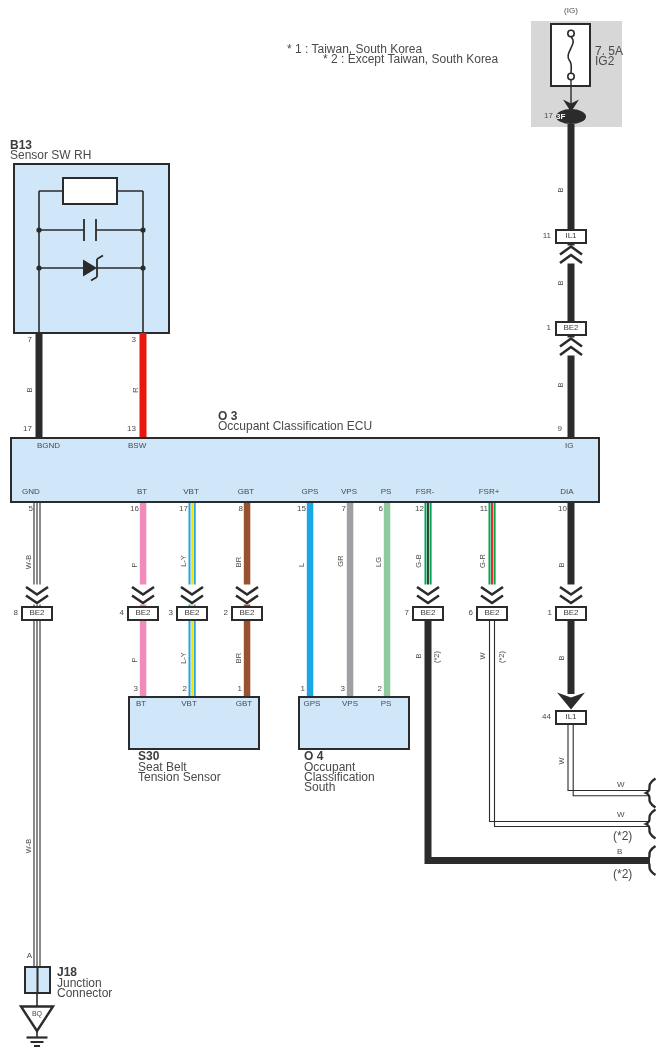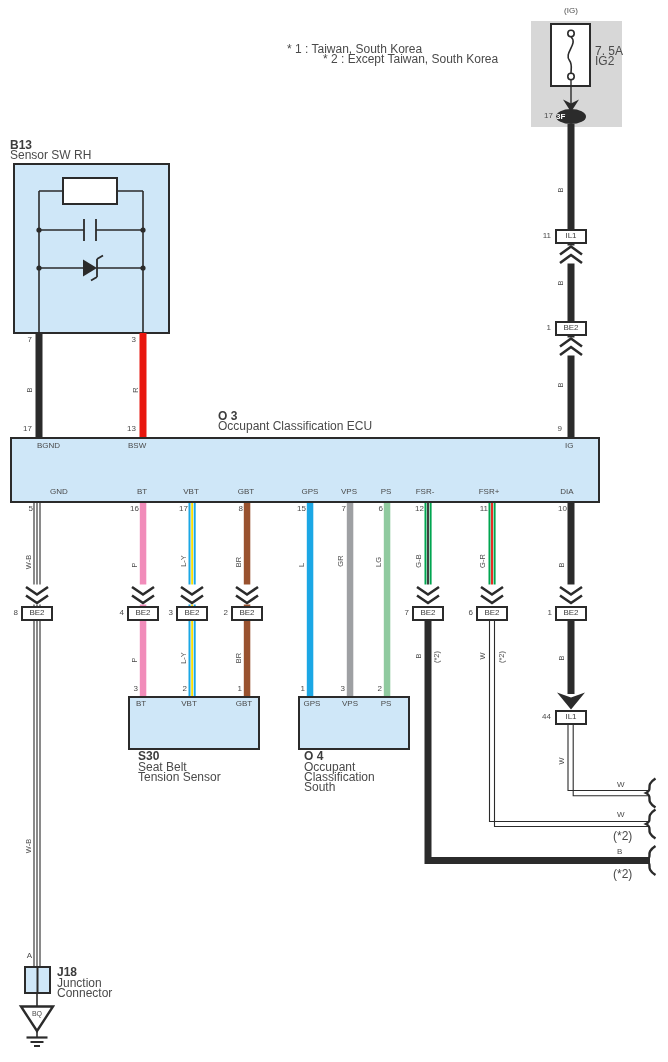--- a/index.html
+++ b/index.html
@@ -184,21 +184,21 @@
   <div class="vl" style="left:135px;top:390px;">R</div>
   <div class="num" style="left:16px;top:424px;width:16px;">17</div>
   <div class="num" style="left:120px;top:424px;width:16px;">13</div>
 
   <div class="t bold" style="left:218px;top:409px;">O 3</div>
   <div class="t" style="left:218px;top:419px;">Occupant Classification ECU</div>
   <div class="t8" style="left:25px;top:441px;margin-left:12px;">BGND</div>
   <div class="t8" style="left:128px;top:441px;">BSW</div>
   <div class="t8" style="left:565px;top:441px;">IG</div>
 
-  <div class="t8 cx" style="left:31px;top:487px;margin-left:28px;">GND</div>
+  <div class="t8 cx" style="left:31px;top:487px;">GND</div>
   <div class="t8 cx" style="left:142px;top:487px;">BT</div>
   <div class="t8 cx" style="left:191px;top:487px;">VBT</div>
   <div class="t8 cx" style="left:246px;top:487px;">GBT</div>
   <div class="t8 cx" style="left:310px;top:487px;">GPS</div>
   <div class="t8 cx" style="left:349px;top:487px;">VPS</div>
   <div class="t8 cx" style="left:386px;top:487px;">PS</div>
   <div class="t8 cx" style="left:425px;top:487px;">FSR-</div>
   <div class="t8 cx" style="left:489px;top:487px;">FSR+</div>
   <div class="t8 cx" style="left:567px;top:487px;">DIA</div>
 

